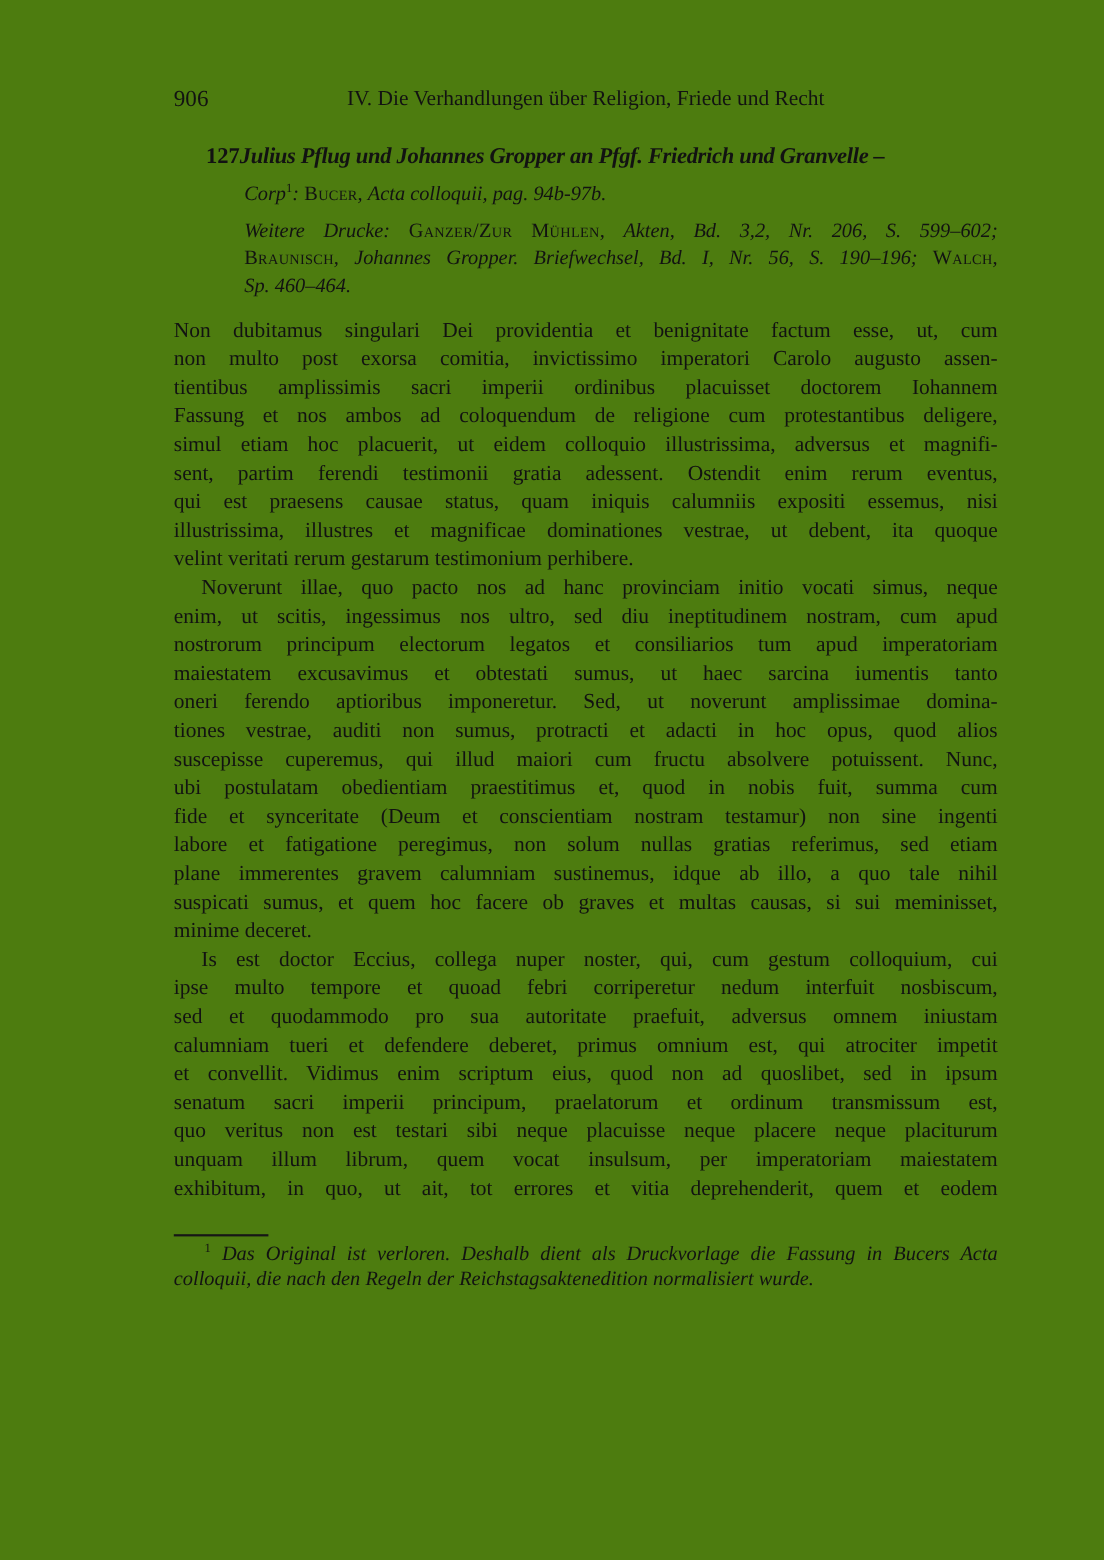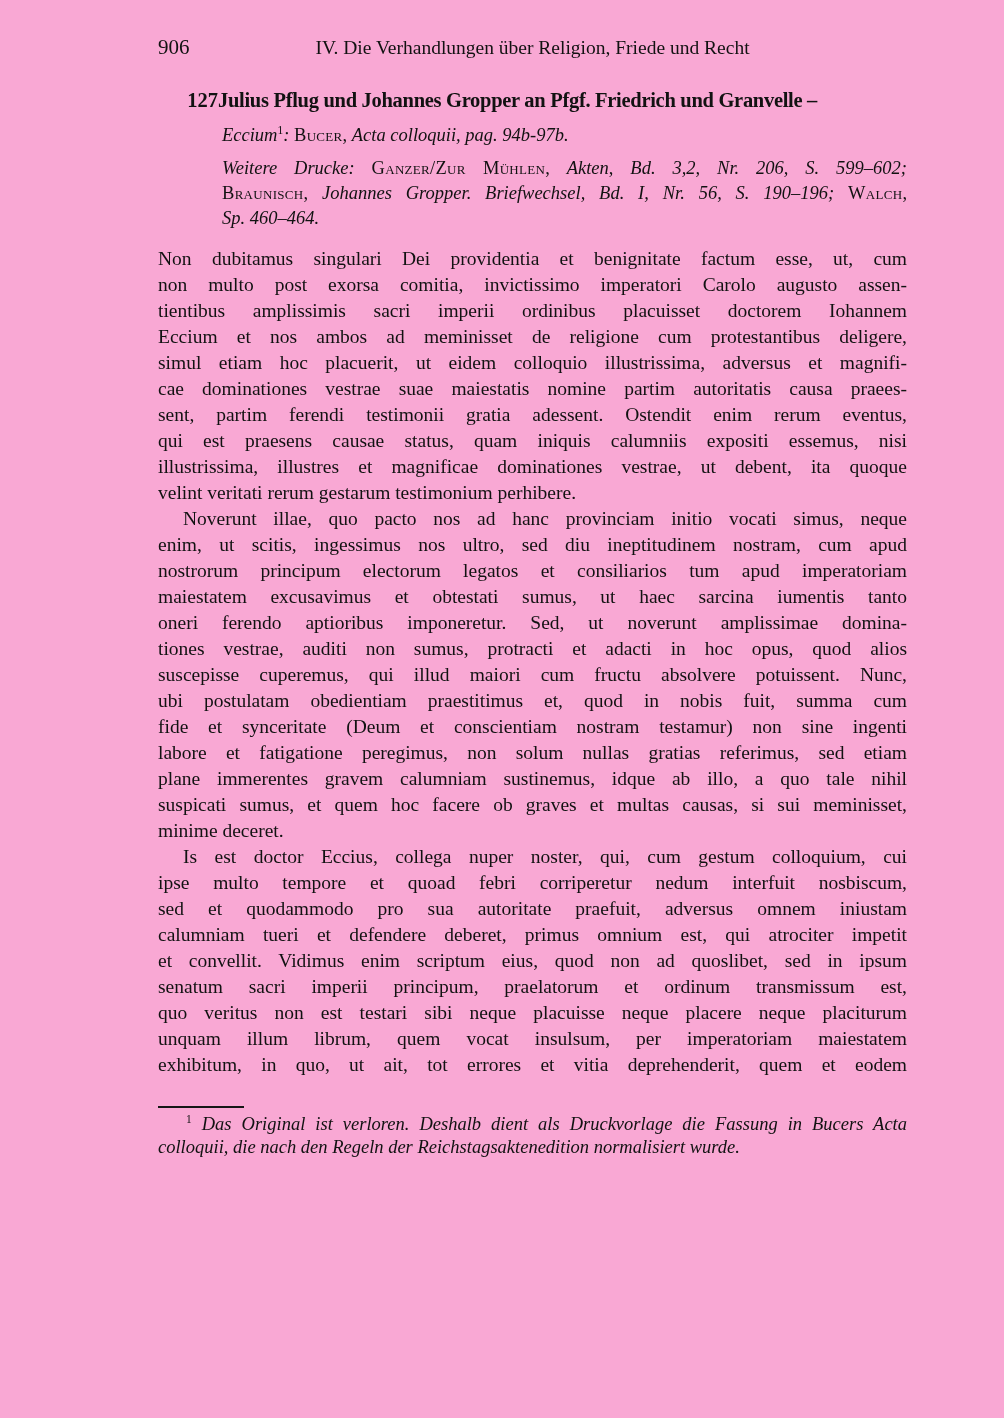--- a/index.html
+++ b/index.html
@@ -1,24 +1,24 @@
 <!DOCTYPE html>
 <html><head>
 <meta charset="utf-8">
 <style>
   html, body { margin: 0; padding: 0; background: #ffffff; }
   .page {
     position: relative;
     width: 1004px;
     height: 1418px;
     box-sizing: border-box;
-    background: #f9a8d4;
+    background: #4d7c0f;
     color: #121212;
     font-family: "Liberation Serif", "DejaVu Serif", serif;
-    padding: 36px 97px 0 158px;
+    padding: 78px 97px 0 158px;
     overflow: hidden;
   }
   
   .running-head {
     position: relative;
     text-align: center;
     font-size: 19.5px;
     line-height: 24px;
   }
   .page-number {
@@ -81,44 +81,43 @@
 
 <div class="page">
 
   <header class="running-head">
     <span class="page-number">906</span>
     <span>IV. Die Verhandlungen über Religion, Friede und Recht</span>
   </header>
 
   <section class="doc-heading">
     <span class="doc-num">127</span>
-    <h1 class="doc-title" id="doc-title" style="margin:0;font-size:inherit;font-weight:inherit;">
+    <h1 class="doc-title" id="doc-title" style="margin:0;font-size:inherit;font-weight:inherit;font-style:italic;">
         <div class="line"><span>Julius Pflug und Johannes Gropper an Pfgf. Friedrich und Granvelle –</span></div>
       </h1>
   </section>
 
   <section class="imprint">
     <div class="druck" id="imprint-druck">
-        <div class="line"><span class="seg-i">Eccium</span><span class="seg-sup">1</span><span class="seg-i">: </span><span class="seg-sc">Bucer</span><span>, </span><span class="seg-i">Acta colloquii, pag. 94b-97b.</span></div>
+        <div class="line"><span class="seg-i">Corp</span><span class="seg-sup">1</span><span class="seg-i">: </span><span class="seg-sc">Bucer</span><span>, </span><span class="seg-i">Acta colloquii, pag. 94b-97b.</span></div>
       </div>
     <div class="weitere" id="imprint-weitere">
         <div class="line j"><span class="seg-i">Weitere Drucke: </span><span class="seg-sc">Ganzer/Zur Mühlen</span><span>, </span><span class="seg-i">Akten</span><span>, </span><span class="seg-i">Bd. 3,2, Nr. 206, S. 599–602;</span></div>
         <div class="line j"><span class="seg-sc">Braunisch</span><span>, </span><span class="seg-i">Johannes Gropper. Briefwechsel, Bd. I, Nr. 56, S. 190–196; </span><span class="seg-sc">Walch</span><span>,</span></div>
         <div class="line"><span class="seg-i">Sp. 460–464.</span></div>
       </div>
   </section>
 
   <section class="body-text" id="letter-body">
       <div class="para">
         <div class="line j"><span>Non dubitamus singulari Dei providentia et benignitate factum esse, ut, cum</span></div>
         <div class="line j"><span>non multo post exorsa comitia, invictissimo imperatori Carolo augusto assen-</span></div>
         <div class="line j"><span>tientibus amplissimis sacri imperii ordinibus placuisset doctorem Iohannem</span></div>
-        <div class="line j"><span>Eccium et nos ambos ad meminisset de religione cum protestantibus deligere,</span></div>
+        <div class="line j"><span>Fassung et nos ambos ad coloquendum de religione cum protestantibus deligere,</span></div>
         <div class="line j"><span>simul etiam hoc placuerit, ut eidem colloquio illustrissima, adversus et magnifi-</span></div>
-        <div class="line j"><span>cae dominationes vestrae suae maiestatis nomine partim autoritatis causa praees-</span></div>
         <div class="line j"><span>sent, partim ferendi testimonii gratia adessent. Ostendit enim rerum eventus,</span></div>
         <div class="line j"><span>qui est praesens causae status, quam iniquis calumniis expositi essemus, nisi</span></div>
         <div class="line j"><span>illustrissima, illustres et magnificae dominationes vestrae, ut debent, ita quoque</span></div>
         <div class="line"><span>velint veritati rerum gestarum testimonium perhibere.</span></div>
       </div>
       <div class="para">
         <div class="line j indent"><span>Noverunt illae, quo pacto nos ad hanc provinciam initio vocati simus, neque</span></div>
         <div class="line j"><span>enim, ut scitis, ingessimus nos ultro, sed diu ineptitudinem nostram, cum apud</span></div>
         <div class="line j"><span>nostrorum principum electorum legatos et consiliarios tum apud imperatoriam</span></div>
         <div class="line j"><span>maiestatem excusavimus et obtestati sumus, ut haec sarcina iumentis tanto</span></div>

